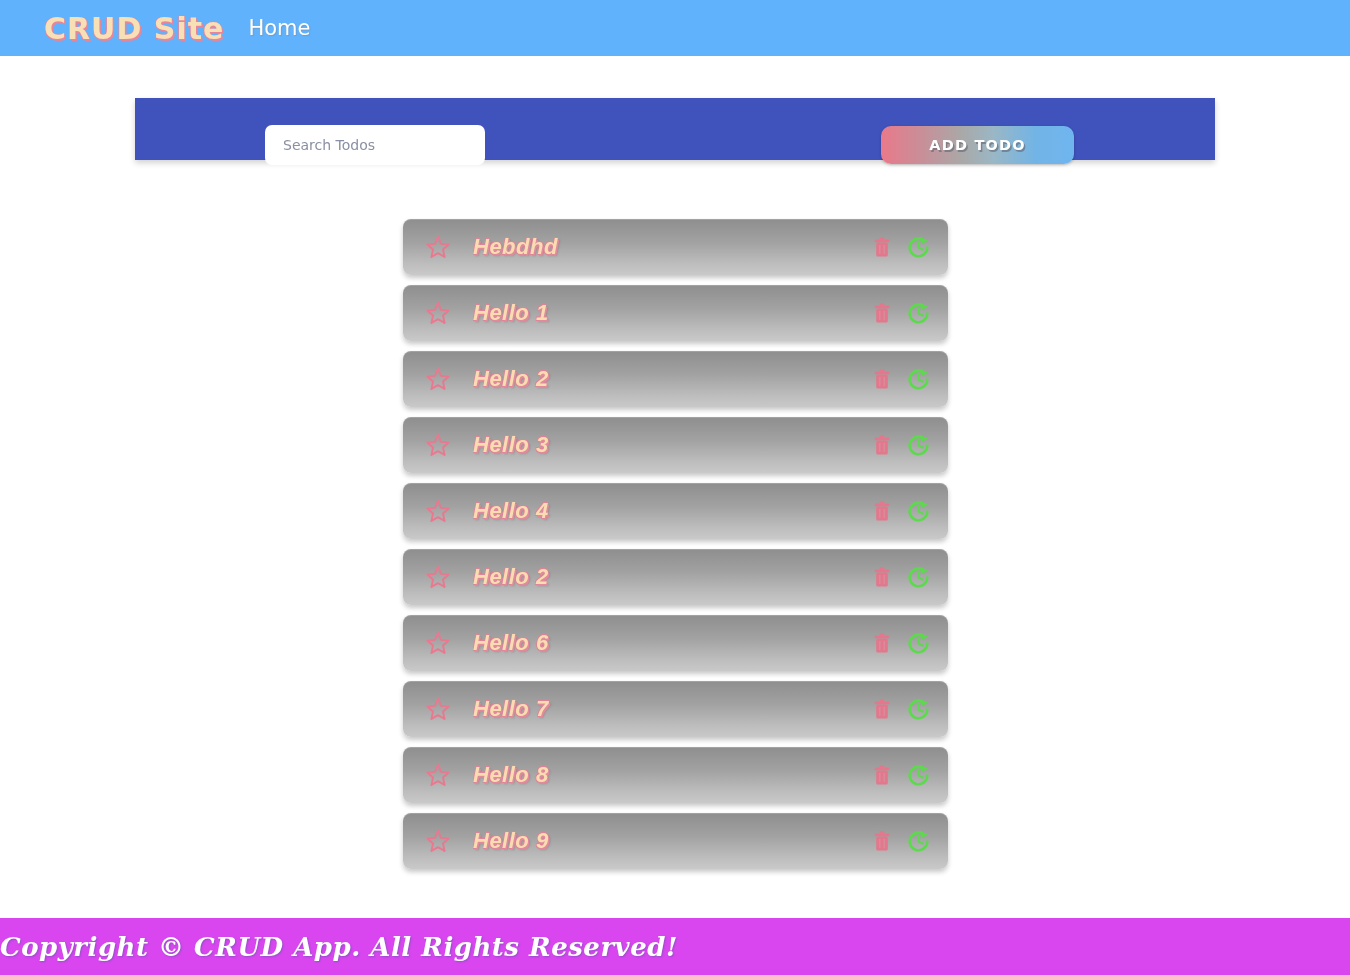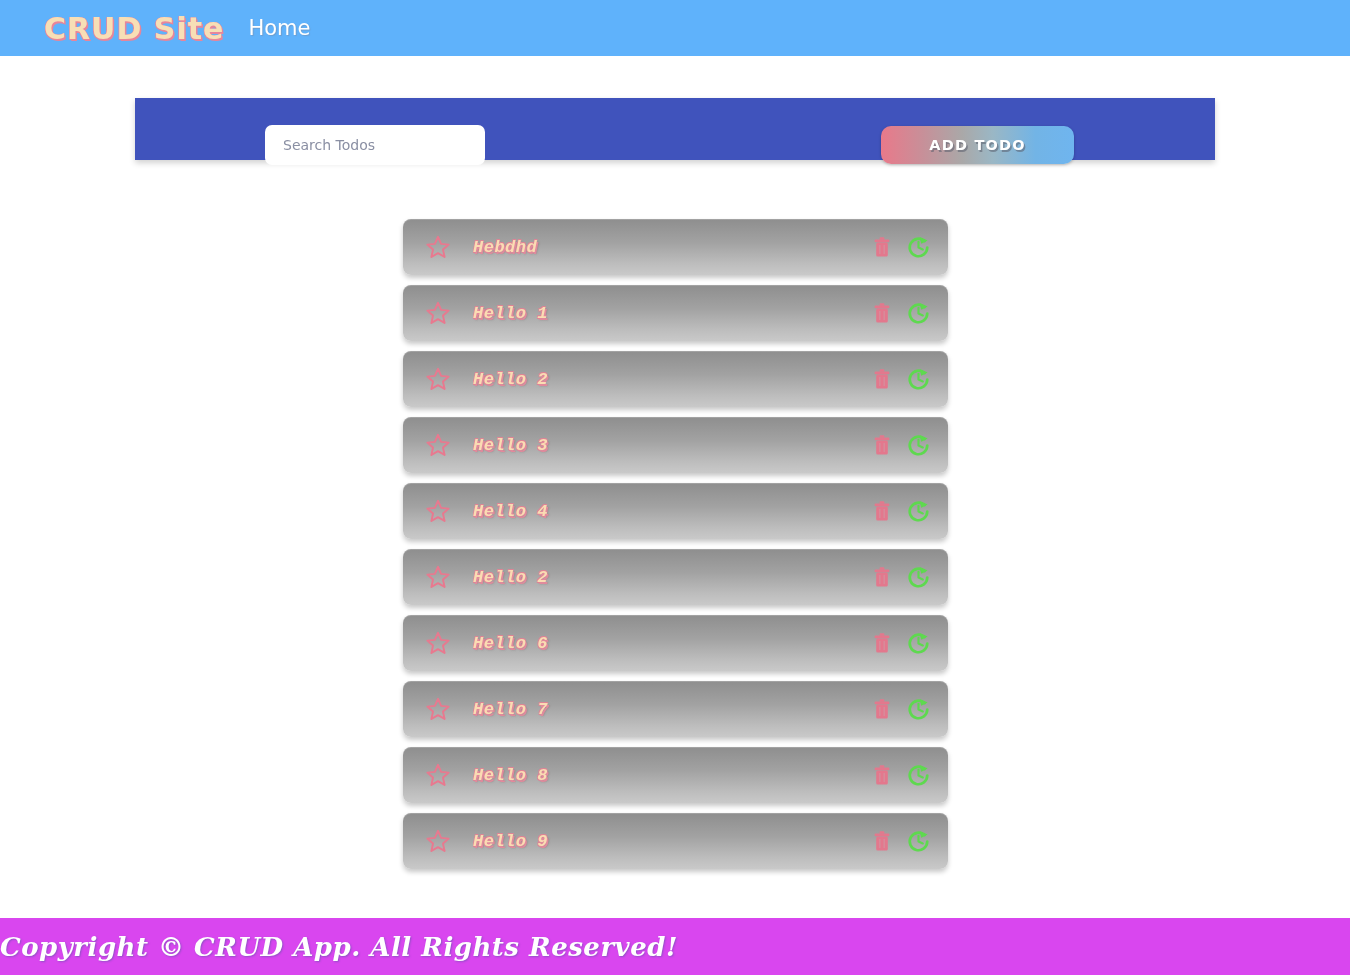--- a/index.html
+++ b/index.html
@@ -124,24 +124,24 @@
   .star-icon {
     width: 26px;
     height: 26px;
     flex: 0 0 26px;
     cursor: pointer;
     margin-right: 22px;
   }
   .star-icon svg { display: block; }
   .todo-text {
     flex: 1 1 auto;
-    font-family: Liberation Mono, monospace;
+    font-family: Liberation Sans, sans-serif;
     font-style: italic;
     font-weight: bold;
-    font-size: 17px;
+    font-size: 22px;
     color: #fadcb3;
     text-shadow: 1.5px 1.5px 0 #e08a9c, -0.6px -0.6px 0 #dd8496,
                  0.6px -0.6px 0 #dd8496, -0.6px 0.6px 0 #dd8496,
                  2px 2px 2px rgba(90,70,70,0.35);
     white-space: nowrap;
     overflow: hidden;
     text-overflow: ellipsis;
     letter-spacing: 0.5px;
   }
   .todo-actions {

